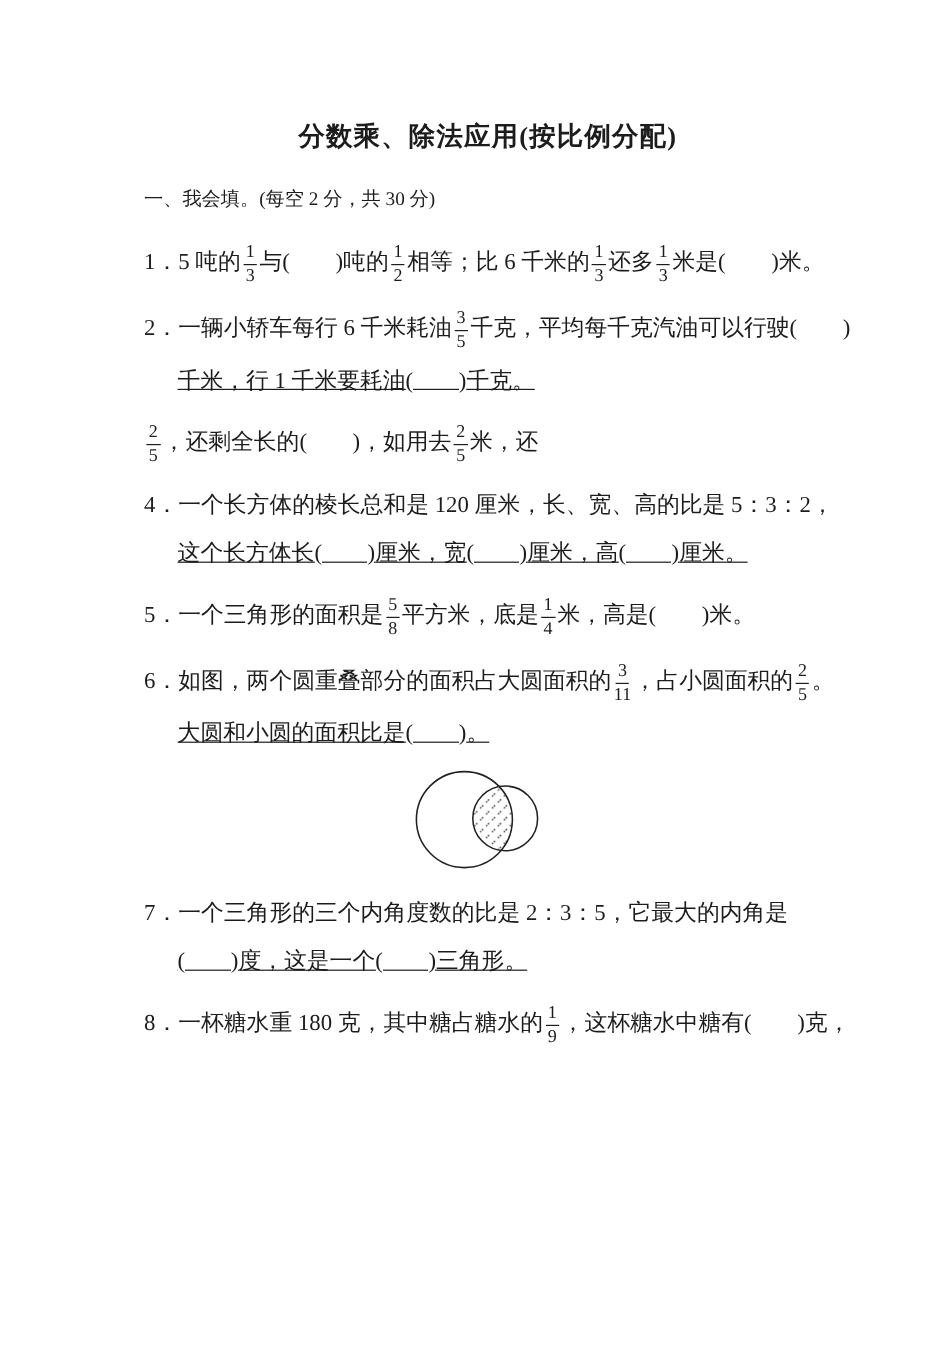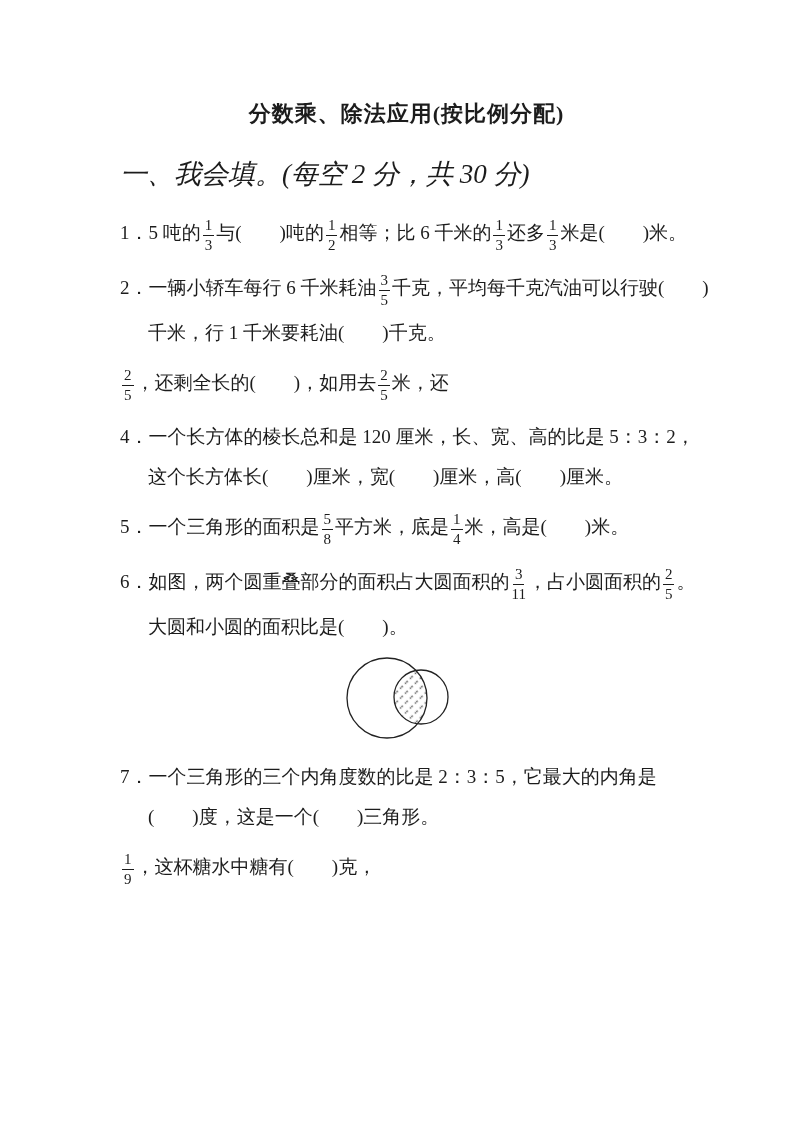--- a/index.html
+++ b/index.html
@@ -7,28 +7,28 @@
   body {
     width:793px; height:1122px; position:relative; overflow:hidden;
     font-family:"Liberation Serif","DejaVu Serif",serif;
     color:#1c1c1c;
   }
   .page { padding:99px 40px 0 120px; }
   .title {
     text-align:center; font-size:22px; font-weight:700;
     letter-spacing:1px; margin-right:60px;
   }
-  .section-header { font-size:27px; margin-top:27px; white-space:nowrap;font-style:italic; }
+  .section-header { font-size:16px; margin-top:27px; white-space:nowrap; }
   .questions { margin-top:20px; }
   .question { margin-bottom:9px; }
   .qline {
     font-size:19px; line-height:30px; padding:5px 0;
     white-space:nowrap;
   }
-  .qline.cont { padding-left:28px; }
+  .qline.cont { padding-left:28px;text-decoration:underline; }
   .frac {
     display:inline-flex; flex-direction:column; align-items:center;
     vertical-align:middle; margin:0 2px; line-height:1;
   }
   .frac .num {
     display:block; font-size:15px; line-height:1.1;
     padding:0 2px 1px; border-bottom:1.4px solid #1c1c1c; text-align:center;
   }
   .frac .den {
     display:block; font-size:15px; line-height:1.1;
@@ -108,19 +108,19 @@
             <circle cx="106" cy="47" r="27" fill="url(#dothatch)" clip-path="url(#bigClip)"></circle>
             <circle cx="72" cy="48" r="40" fill="none" stroke="#222" stroke-width="1.3"></circle>
             <circle cx="106" cy="47" r="27" fill="none" stroke="#222" stroke-width="1.3"></circle>
           </svg></div>
       </div>
       <div class="question">
         <div class="qline"><span>7．一个三角形的三个内角度数的比是 2：3：5，它最大的内角是</span></div>
         <div class="qline cont"><span>(　　)</span><span>度，这是一个</span><span>(　　)</span><span>三角形。</span></div>
       </div>
       <div class="question">
-        <div class="qline"><span class="frac">
+        <div class="qline"><span>8．一杯糖水重 180 克，其中糖占糖水的</span><span class="frac">
             <span class="num">1</span>
             <span class="den">9</span>
           </span><span>，这杯糖水中糖有</span><span>(　　)</span><span>克，</span></div>
       </div>
     </div>
 </div>
 
 </body></html>

